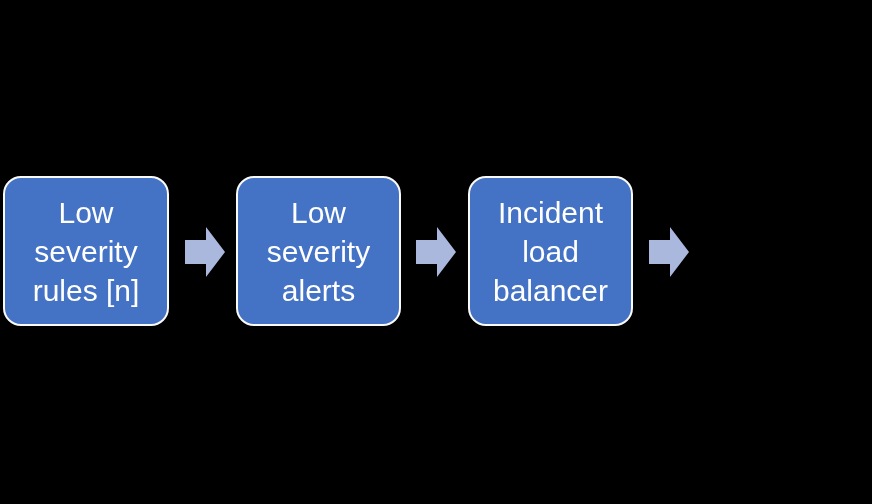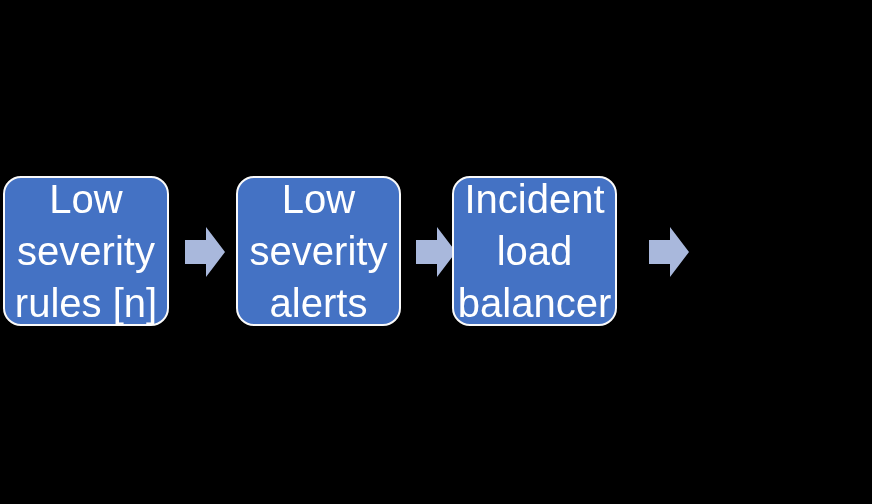--- a/index.html
+++ b/index.html
@@ -22,30 +22,30 @@
     background: #4472C4;
     border: 2px solid #FAFAFA;
     border-radius: 18px;
     box-sizing: border-box;
     display: flex;
     align-items: center;
     justify-content: center;
   }
   .node-label {
     color: #FFFFFF;
-    font-size: 40px;
+    font-size: 30px;
     line-height: 1.3;
     text-align: center;
     white-space: pre-line;
     font-weight: 400;
     letter-spacing: 0px;
   }
   .node-1 { left: 3px;   width: 166px; }
   .node-2 { left: 236px; width: 165px; }
-  .node-3 { left: 452px; width: 165px; }
+  .node-3 { left: 468px; width: 165px; }
   .node-4 { left: 703px; width: 162px; }
   .arrow {
     position: absolute;
     top: 227px;
     width: 40px;
     height: 50px;
   }
   .arrow-1 { left: 185px; }
   .arrow-2 { left: 416px; }
   .arrow-3 { left: 649px; }

